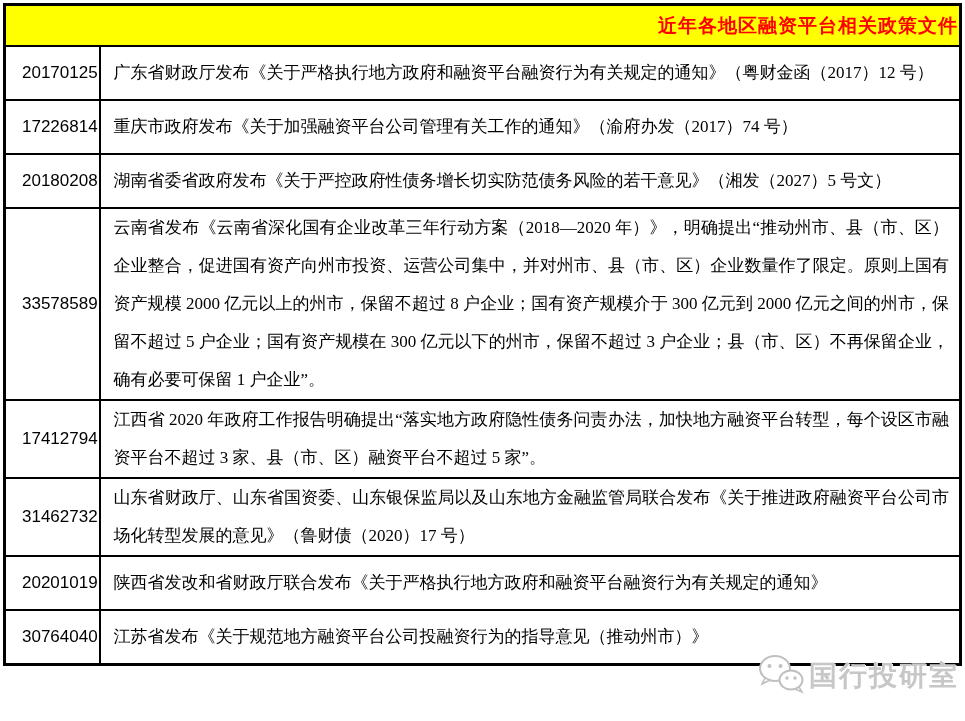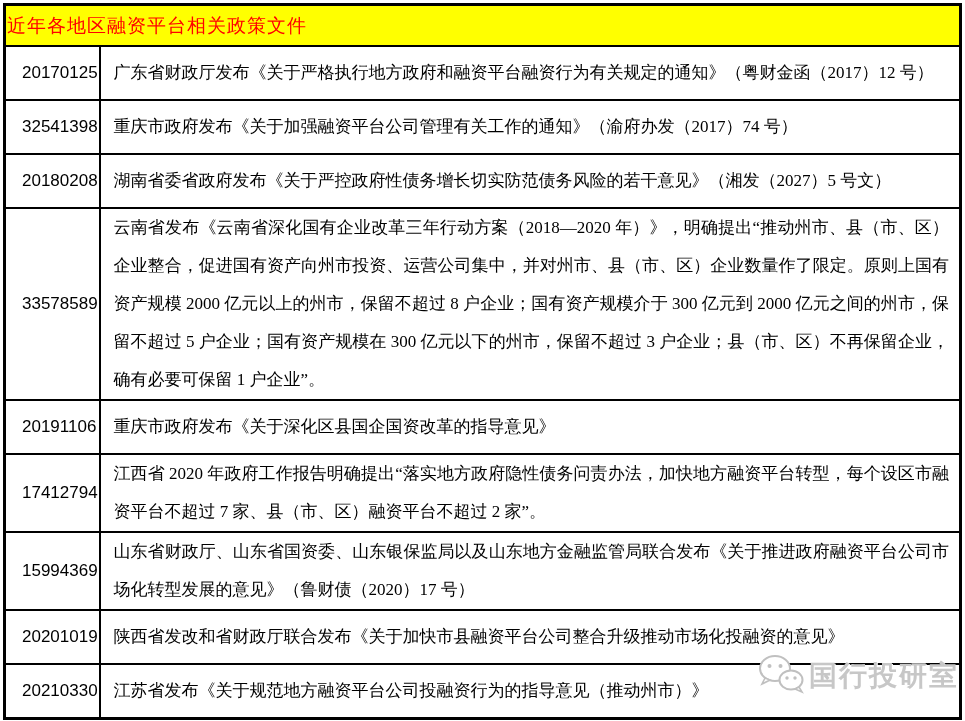--- a/index.html
+++ b/index.html
@@ -30,22 +30,22 @@
   table.policy-table col.c-date { width: 95px; }
   table.policy-table td, table.policy-table th {
     border: 2px solid #000000;
     vertical-align: middle;
   }
   th.title-cell {
     height: 37px;
     background: #FFFF00;
     color: #FF0000;
     font-size: 19px;
-    font-weight: normal;
-    text-align: left;
+    font-weight: bold;
+    text-align: right;
     letter-spacing: 1px;
     font-family: "Liberation Serif", "DejaVu Serif", serif;
   }
   td.date-cell {
     text-align: center;
     font-family: "Liberation Sans", "DejaVu Sans", sans-serif;
     font-size: 17px;
     color: #000000;
     padding: 16px;
   }
@@ -92,57 +92,53 @@
       </tr>
     </thead>
     <tbody>
     <tr>
       <td class="date-cell">20170125</td>
       <td class="policy-cell">广东省财政厅发布《关于严格执行地方政府和融资平台融资行为有关规定的通知》（粤财金函（2017）12 号）</td>
     </tr>
 
 
     <tr>
-      <td class="date-cell">32541398</td>
+      <td class="date-cell">17226814</td>
       <td class="policy-cell">重庆市政府发布《关于加强融资平台公司管理有关工作的通知》（渝府办发（2017）74 号）</td>
     </tr>
 
     <tr>
       <td class="date-cell">20180208</td>
       <td class="policy-cell">湖南省委省政府发布《关于严控政府性债务增长切实防范债务风险的若干意见》（湘发（2027）5 号文）</td>
     </tr>
 
 
     <tr>
       <td class="date-cell">33578589</td>
       <td class="policy-cell">云南省发布《云南省深化国有企业改革三年行动方案（2018—2020 年）》，明确提出“推动州市、县（市、区）企业整合，促进国有资产向州市投资、运营公司集中，并对州市、县（市、区）企业数量作了限定。原则上国有资产规模 2000 亿元以上的州市，保留不超过 8 户企业；国有资产规模介于 300 亿元到 2000 亿元之间的州市，保留不超过 5 户企业；国有资产规模在 300 亿元以下的州市，保留不超过 3 户企业；县（市、区）不再保留企业，确有必要可保留 1 户企业”。</td>
     </tr>
 
+
     <tr>
-      <td class="date-cell">20191106</td>
-      <td class="policy-cell">重庆市政府发布《关于深化区县国企国资改革的指导意见》</td>
+      <td class="date-cell">17412794</td>
+      <td class="policy-cell">江西省 2020 年政府工作报告明确提出“落实地方政府隐性债务问责办法，加快地方融资平台转型，每个设区市融资平台不超过 3 家、县（市、区）融资平台不超过 5 家”。</td>
     </tr>
 
     <tr>
-      <td class="date-cell">17412794</td>
-      <td class="policy-cell">江西省 2020 年政府工作报告明确提出“落实地方政府隐性债务问责办法，加快地方融资平台转型，每个设区市融资平台不超过 7 家、县（市、区）融资平台不超过 2 家”。</td>
-    </tr>
-
-    <tr>
-      <td class="date-cell">15994369</td>
+      <td class="date-cell">31462732</td>
       <td class="policy-cell">山东省财政厅、山东省国资委、山东银保监局以及山东地方金融监管局联合发布《关于推进政府融资平台公司市场化转型发展的意见》（鲁财债（2020）17 号）</td>
     </tr>
 
     <tr>
       <td class="date-cell">20201019</td>
-      <td class="policy-cell">陕西省发改和省财政厅联合发布《关于加快市县融资平台公司整合升级推动市场化投融资的意见》</td>
+      <td class="policy-cell">陕西省发改和省财政厅联合发布《关于严格执行地方政府和融资平台融资行为有关规定的通知》</td>
     </tr>
 
     <tr>
-      <td class="date-cell">20210330</td>
+      <td class="date-cell">30764040</td>
       <td class="policy-cell">江苏省发布《关于规范地方融资平台公司投融资行为的指导意见（推动州市）》</td>
     </tr>
   </tbody>
   </table>
 
   <div class="watermark">
     <span>
       <svg width="48" height="42" viewBox="0 0 48 42">
         <ellipse cx="18" cy="15.5" rx="15" ry="12.5" fill="#ffffff" stroke="#c0c0c0" stroke-width="2"></ellipse>
         <path d="M 8 25 L 5 31 L 13 27 Z" fill="#ffffff" stroke="#c0c0c0" stroke-width="1.6"></path>

